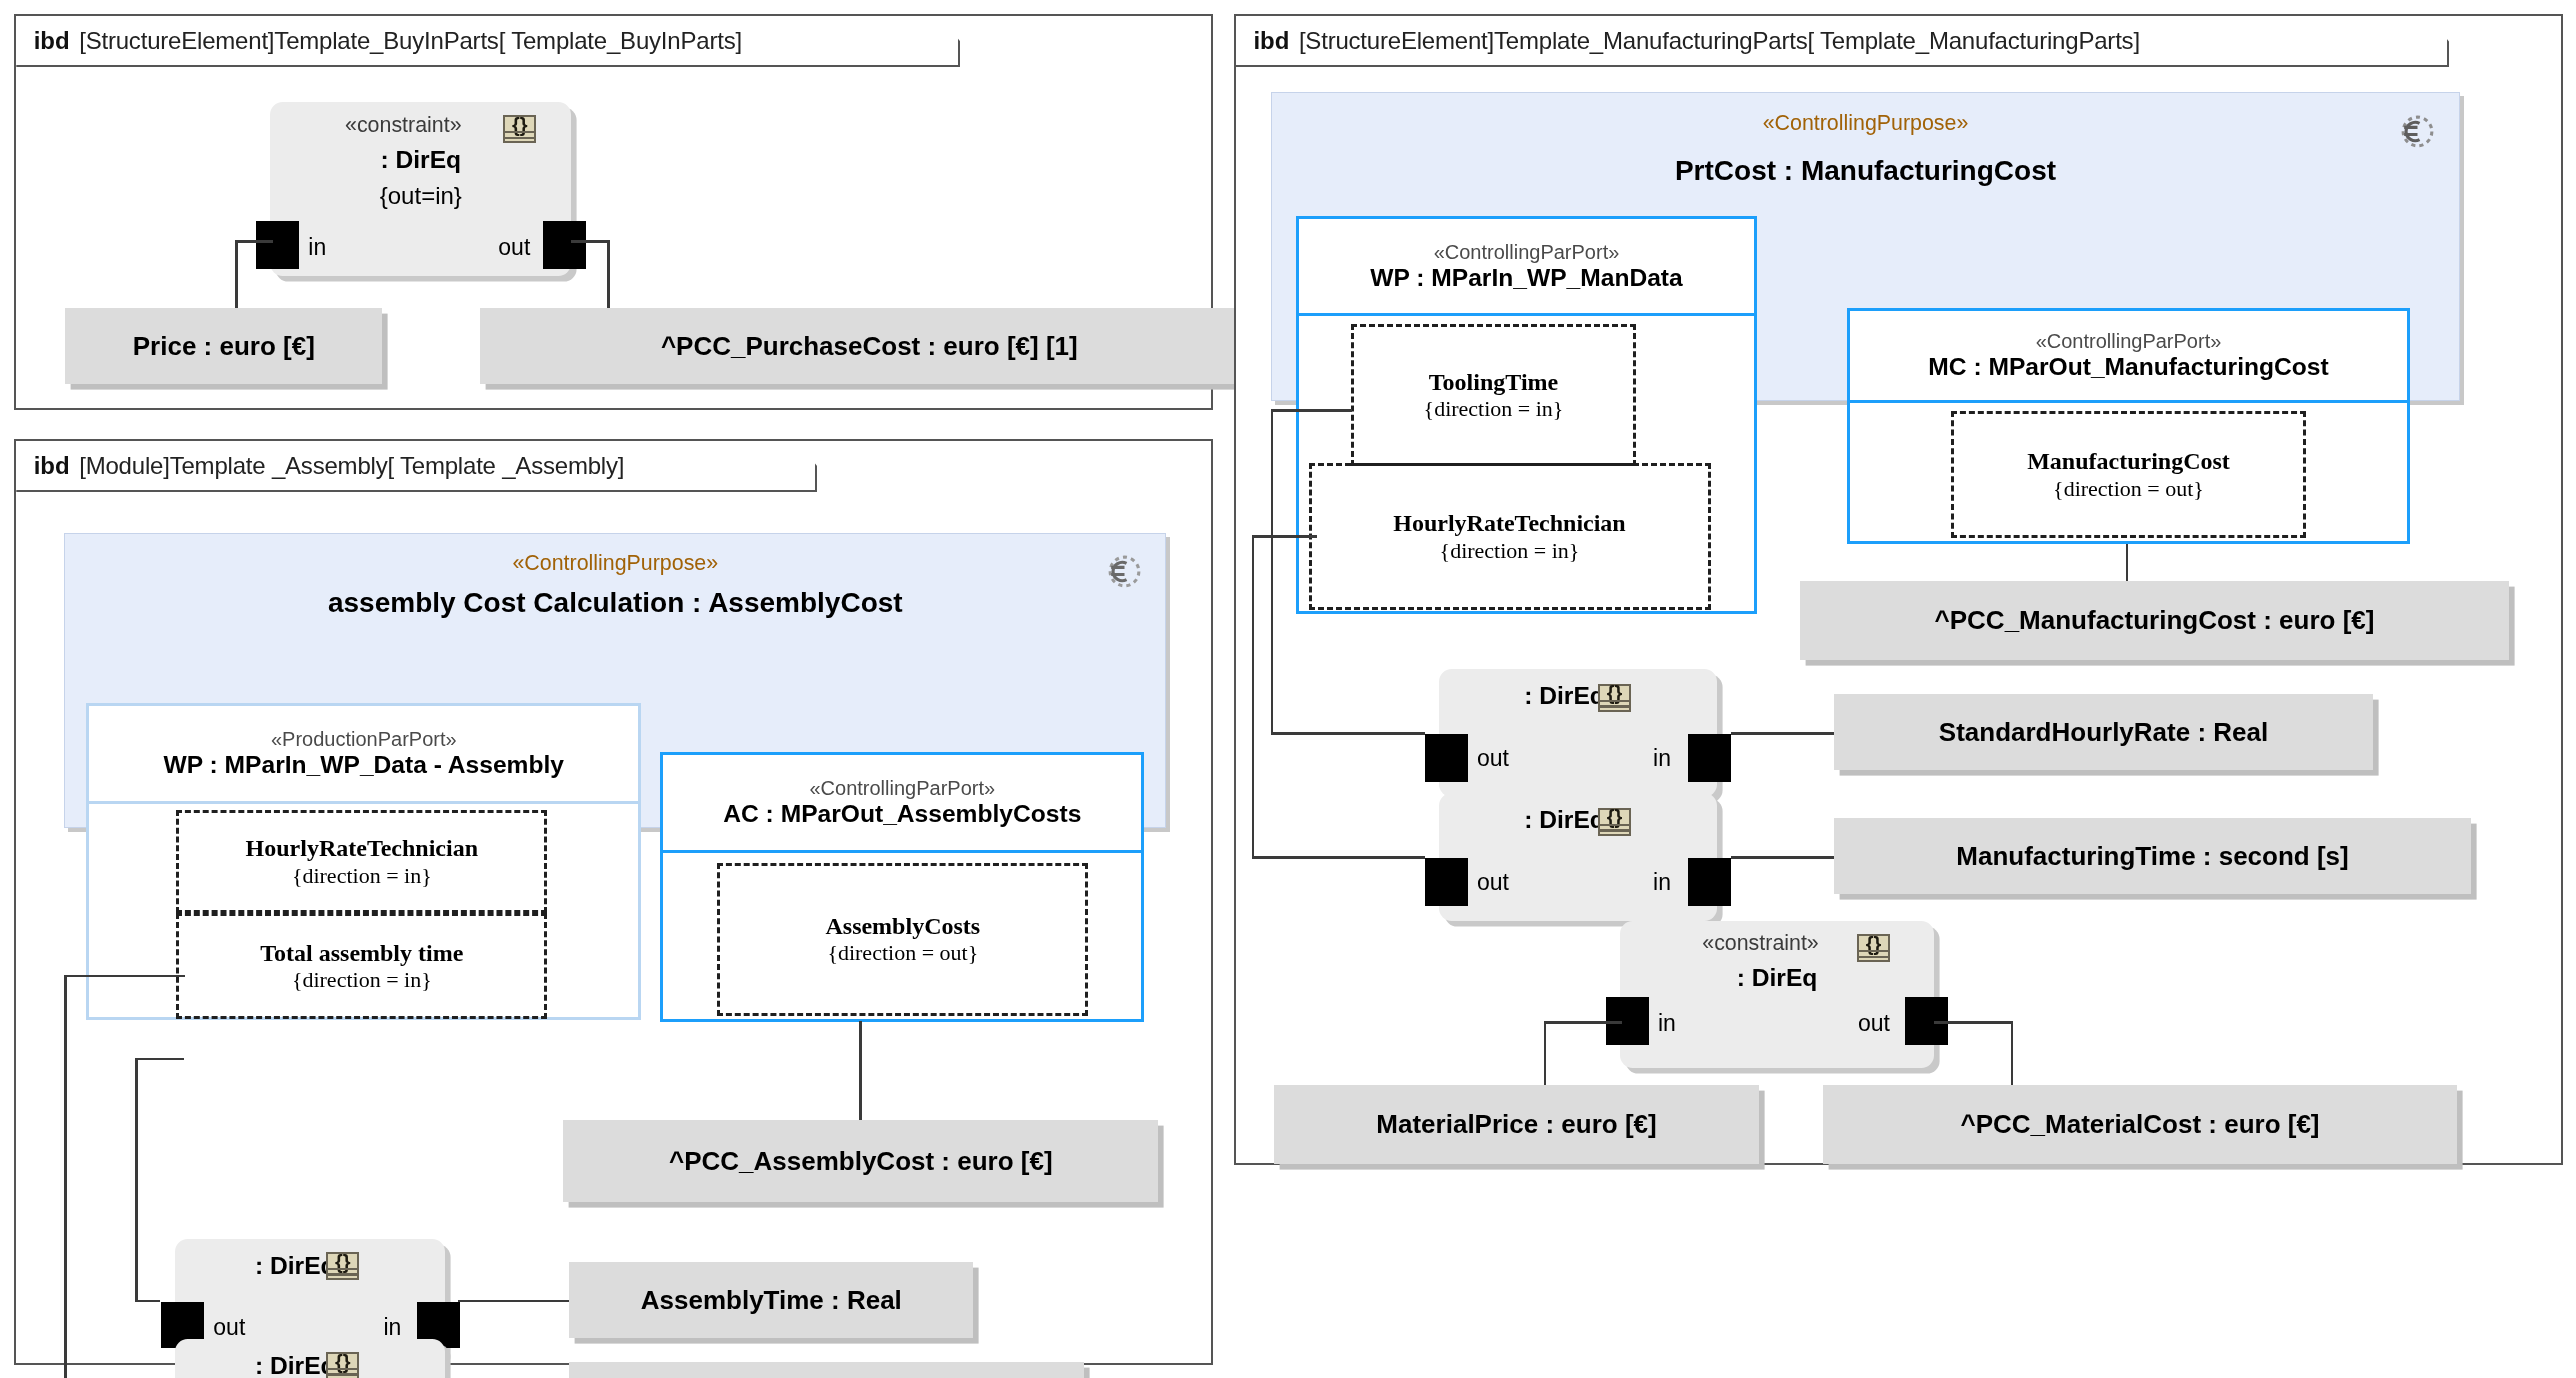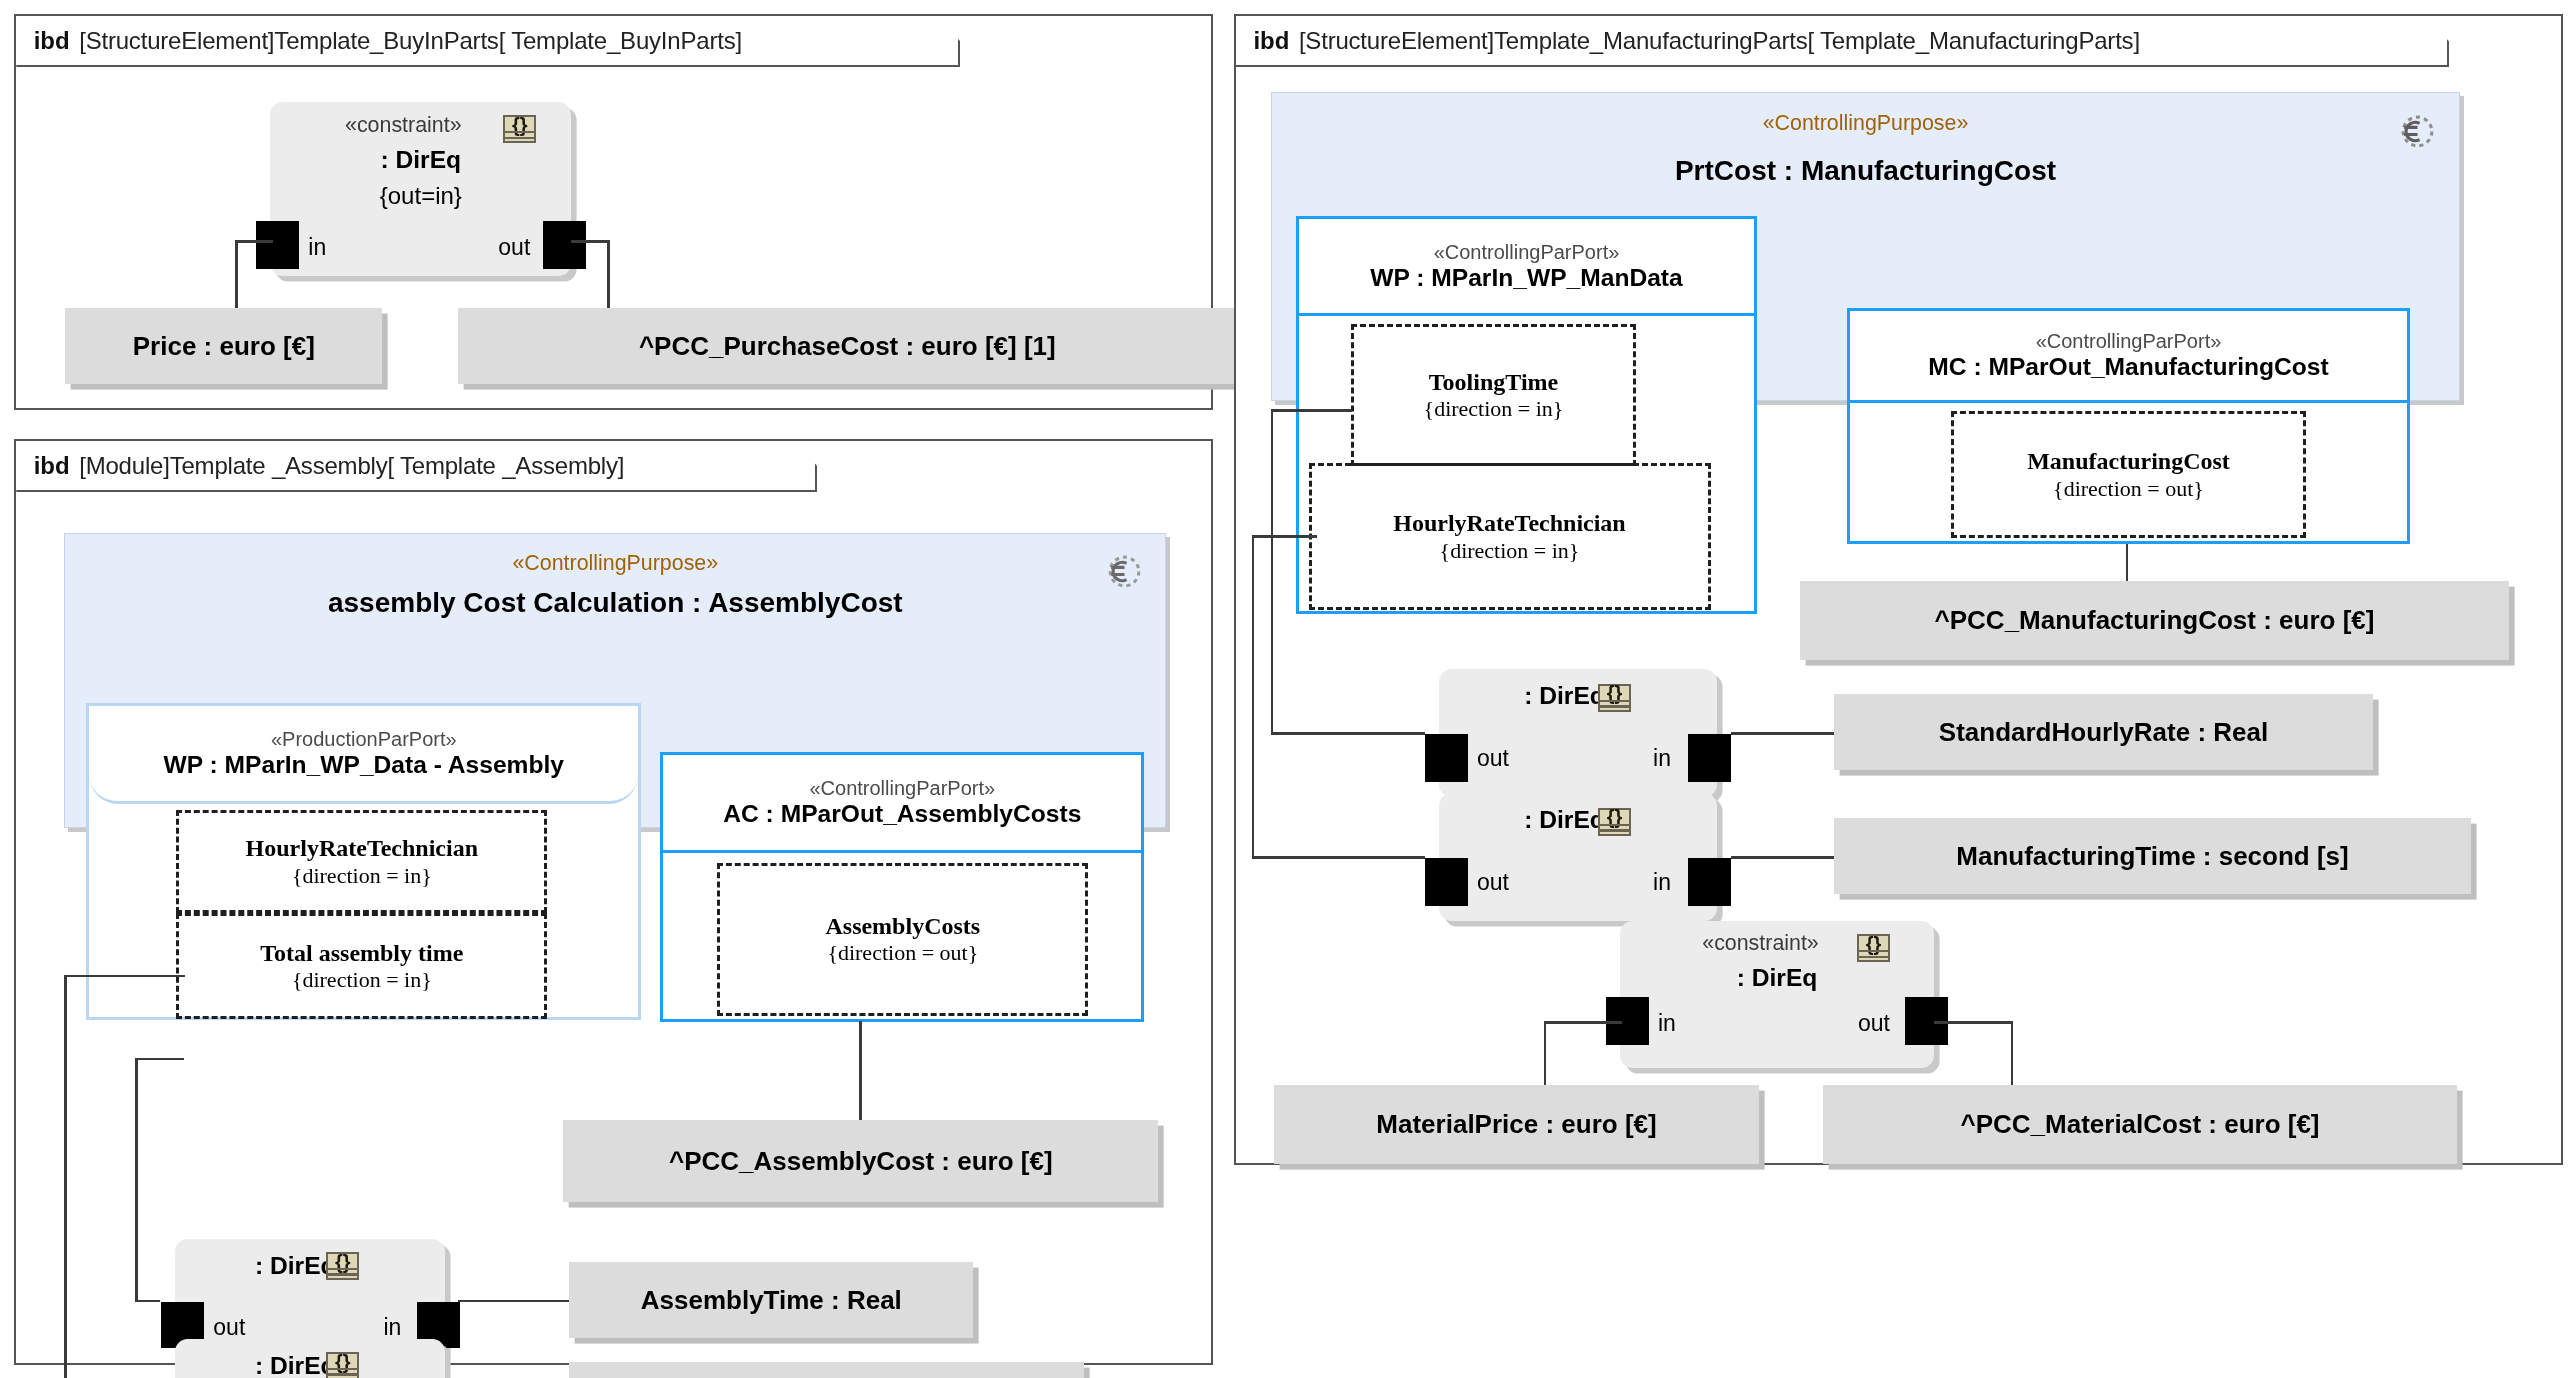--- a/index.html
+++ b/index.html
@@ -116,41 +116,41 @@
     <div class="pblk" style="right:-14.3px;top:119px;width:43px;height:48px;"></div>
     <div class="plabel" style="right:41px;top:132px;">out</div>
   </div>
 
   <div class="ln" style="left:219px;top:224px;width:38px;height:2.4px;"></div>
   <div class="ln" style="left:219px;top:224px;width:2.4px;height:70px;"></div>
   <div class="ln" style="left:555px;top:224px;width:38px;height:2.4px;"></div>
   <div class="ln" style="left:591px;top:224px;width:2.4px;height:70px;"></div>
 
   <div class="abs vbox" style="left:49px;top:292px;width:317px;height:76px;">Price : euro [€]</div>
-  <div class="abs vbox" style="left:442px;top:292px;width:778px;height:76px;">^PCC_PurchaseCost : euro [€] [1]</div>
+  <div class="abs vbox" style="left:464px;top:292px;width:778px;height:76px;">^PCC_PurchaseCost : euro [€] [1]</div>
 </div>
 
 <div class="abs frame" style="left:14.3px;top:439px;width:1199px;height:926px;">
   <div class="frame-tab" style="width:777px;">
     <span class="kw">ibd</span>
     <span class="ttl">[Module]Template _Assembly[ Template _Assembly]</span>
   </div>
 
   <div class="abs cp" style="left:48px;top:92px;width:1102px;height:295px;">
     <div class="cp-stereo" style="margin-top:17.4px;">«ControllingPurpose»</div>
     <div class="cp-name" style="margin-top:11px;">assembly Cost Calculation : AssemblyCost</div>
     <svg class="cp-icon" viewBox="0 0 40 40" style="right:20.6px;top:17.4px;">
       <circle cx="20" cy="20" r="14" fill="none" stroke="#9a9a9a" stroke-width="3" stroke-dasharray="4 4"></circle>
       <path d="M7 16 H20 M7 23 H20" stroke="#6a6a6a" stroke-width="3"></path>
       <path d="M22 12 a9 9 0 1 0 0 16" fill="none" stroke="#6a6a6a" stroke-width="3"></path>
     </svg>
   </div>
 
   <div class="abs port prod" style="left:70px;top:262px;width:555px;height:317px;">
-    <div class="port-hdr" style="height:95px;border-radius:29px;">
+    <div class="port-hdr" style="height:95px;">
       <div class="port-stereo">«ProductionParPort»</div>
       <div class="port-name">WP : MParIn_WP_Data - Assembly</div>
     </div>
     <div class="port-body" style="height:216px;">
       <div class="flowprop" style="left:87px;top:6.3px;width:365px;height:97px;">
         <div class="fp-name">HourlyRateTechnician</div>
         <div class="fp-dir">{direction = in}</div>
       </div>
       <div class="flowprop" style="left:87px;top:109px;width:365px;height:100px;">
         <div class="fp-name">Total assembly time</div>

